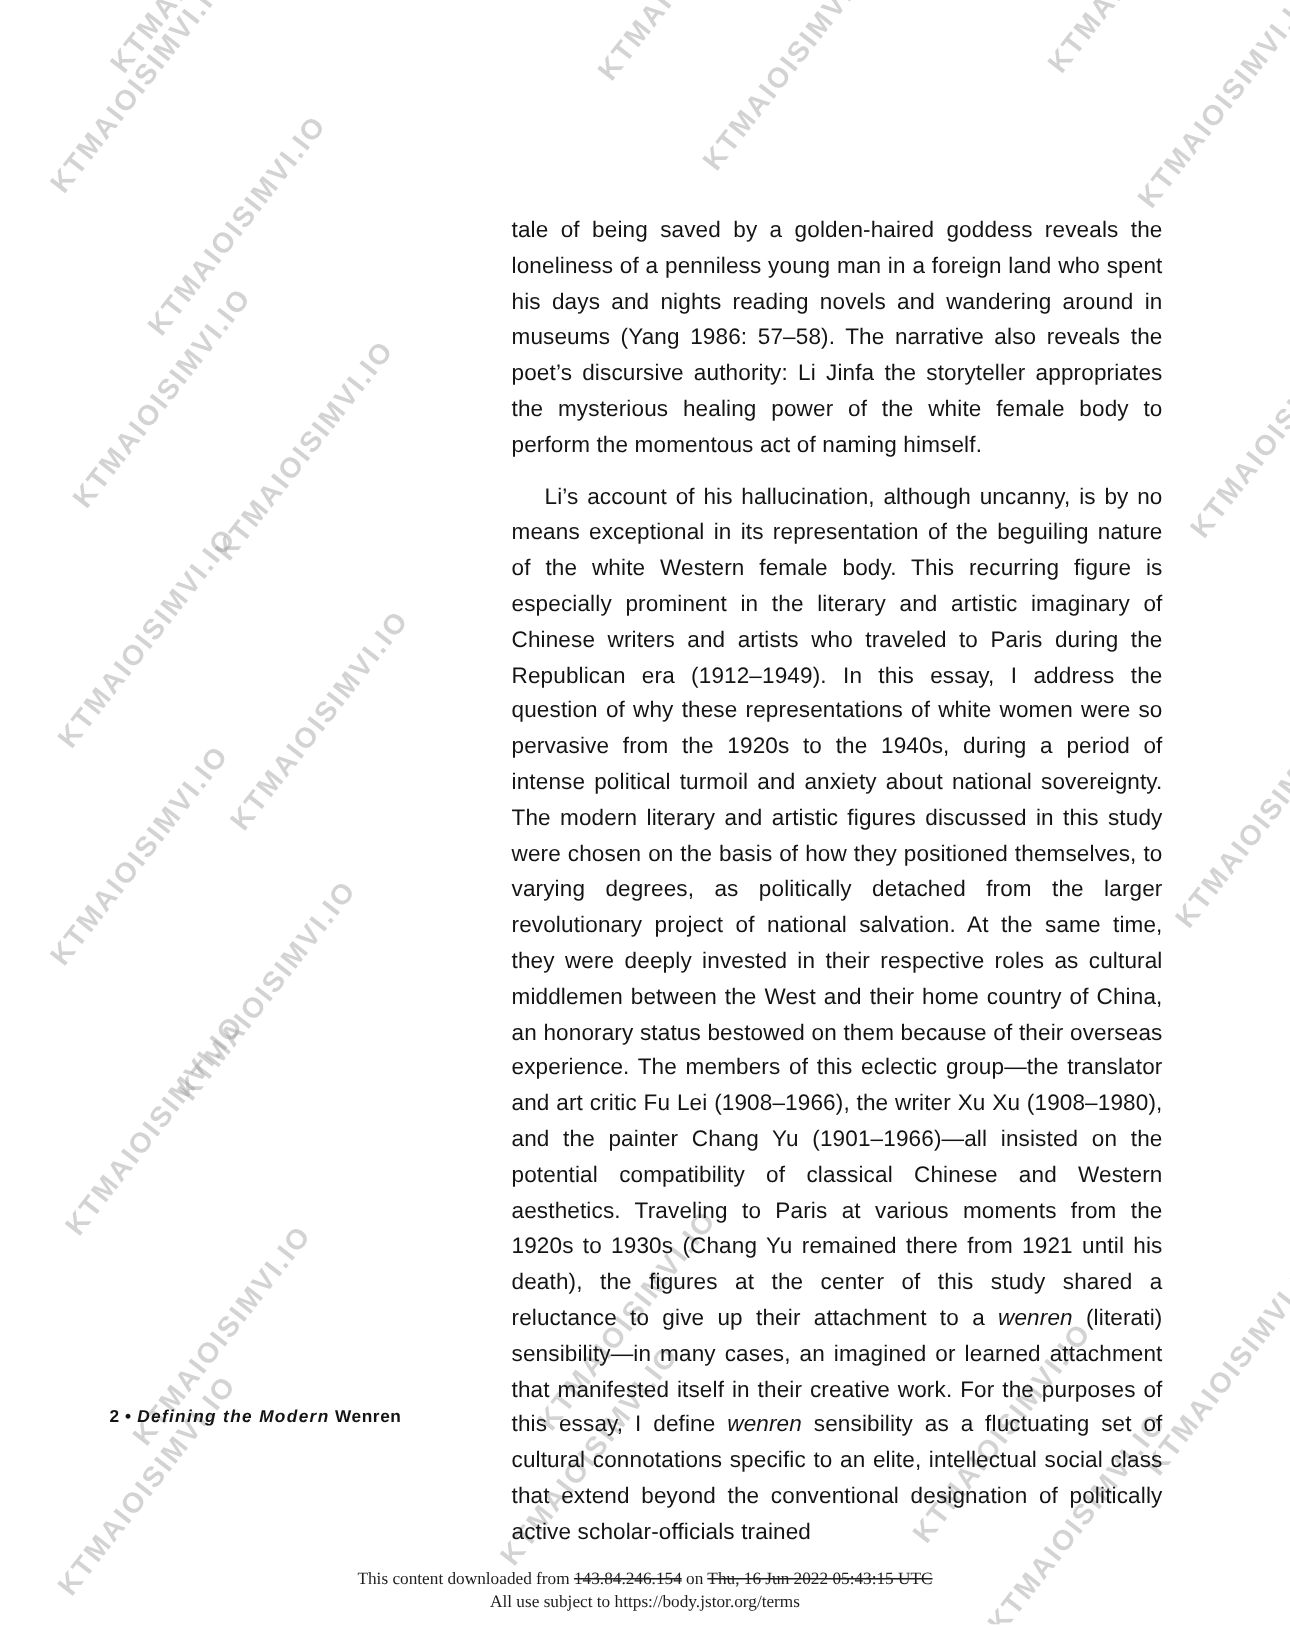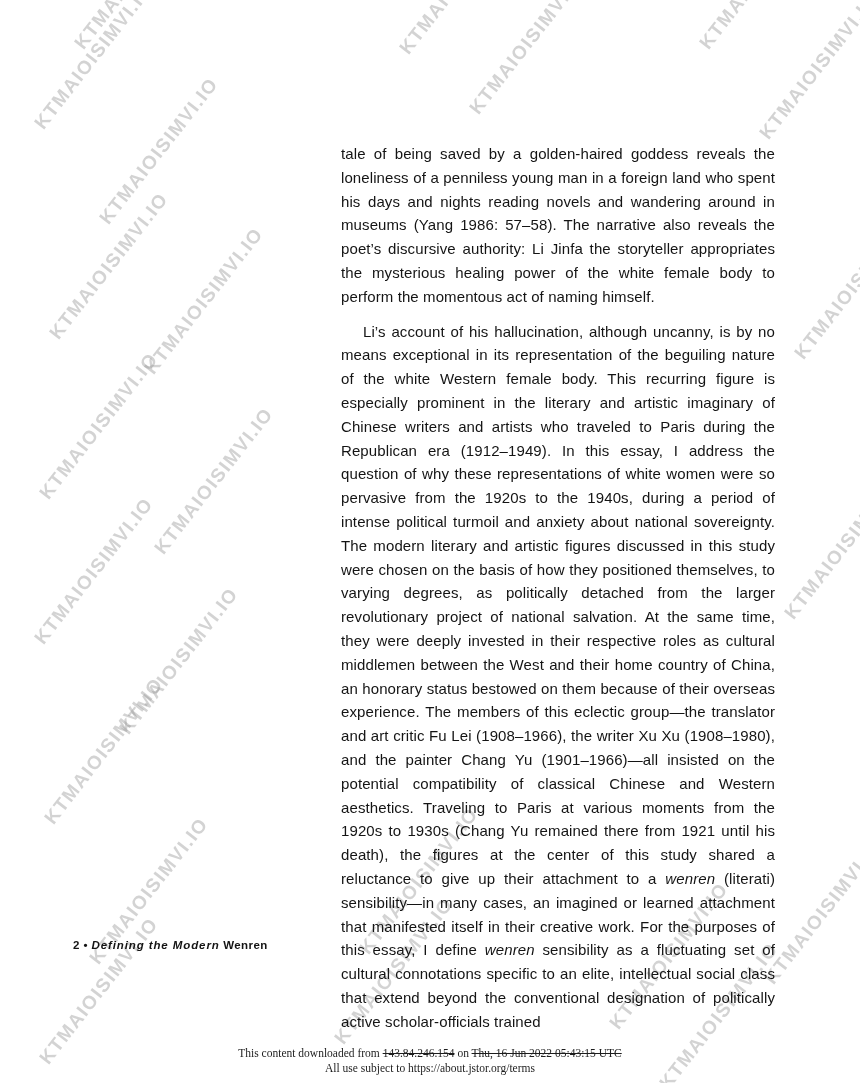--- a/index.html
+++ b/index.html
@@ -104,16 +104,16 @@
     </div>
 
   <div class="page-footer">
     <span>2</span><span> • </span><span class="it">Defining the Modern</span><span> Wenren</span>
   </div>
 
   <div class="jstor-footer">
     <div class="line">
       <span>This content downloaded from </span><span class="redacted">143.84.246.154</span><span> on </span><span class="redacted">Thu, 16 Jun 2022 05:43:15 UTC</span>
     </div>
-    <div class="line">All use subject to https://about.jstor.org/terms</div>
+    <div class="line">All use subject to https://body.jstor.org/terms</div>
   </div>
 
 </div>
 
 </body></html>

